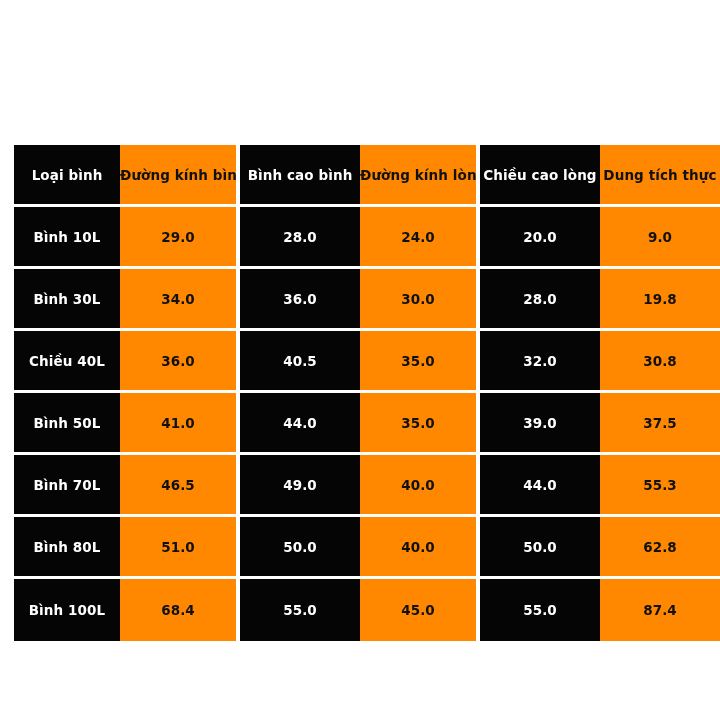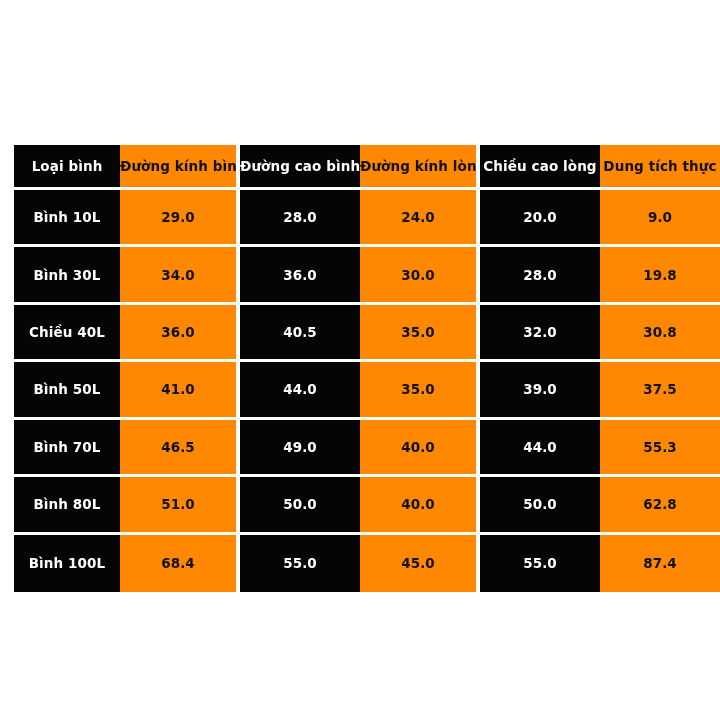--- a/index.html
+++ b/index.html
@@ -35,21 +35,21 @@
 
   .spec-table td,
   .spec-table th {
     padding: 0;
     margin: 0;
     text-align: center;
     vertical-align: middle;
     font-weight: bold;
     font-size: 13.5px;
     letter-spacing: 0.1px;
-    height: 45px;
+    height: 62px;
     border-bottom: 3px solid #ffffff;
     box-sizing: border-box;
     overflow: hidden;
     white-space: nowrap;
   }
   .spec-table tr:last-child td {
     border-bottom: 0;
   }
 
   
@@ -93,21 +93,21 @@
         <col class="c1">
         <col class="c2">
         <col class="c3">
         <col class="c4">
         <col class="c5">
     </colgroup>
     <thead>
       <tr>
         <th class="cell-dark hdr">Loại bình</th>
         <th class="cell-orange hdr sep-right">Đường kính bình</th>
-        <th class="cell-dark hdr">Đường cao bình</th>
+        <th class="cell-dark hdr">Bình cao bình</th>
         <th class="cell-orange hdr sep-right">Đường kính lòng</th>
         <th class="cell-dark hdr">Chiều cao lòng</th>
         <th class="cell-orange hdr">Dung tích thực</th>
       </tr>
     </thead>
     <tbody>
       <tr>
         <td class="cell-dark rowlabel">Bình 10L</td>
         <td class="cell-orange sep-right">29.0</td>
         <td class="cell-dark">28.0</td>

